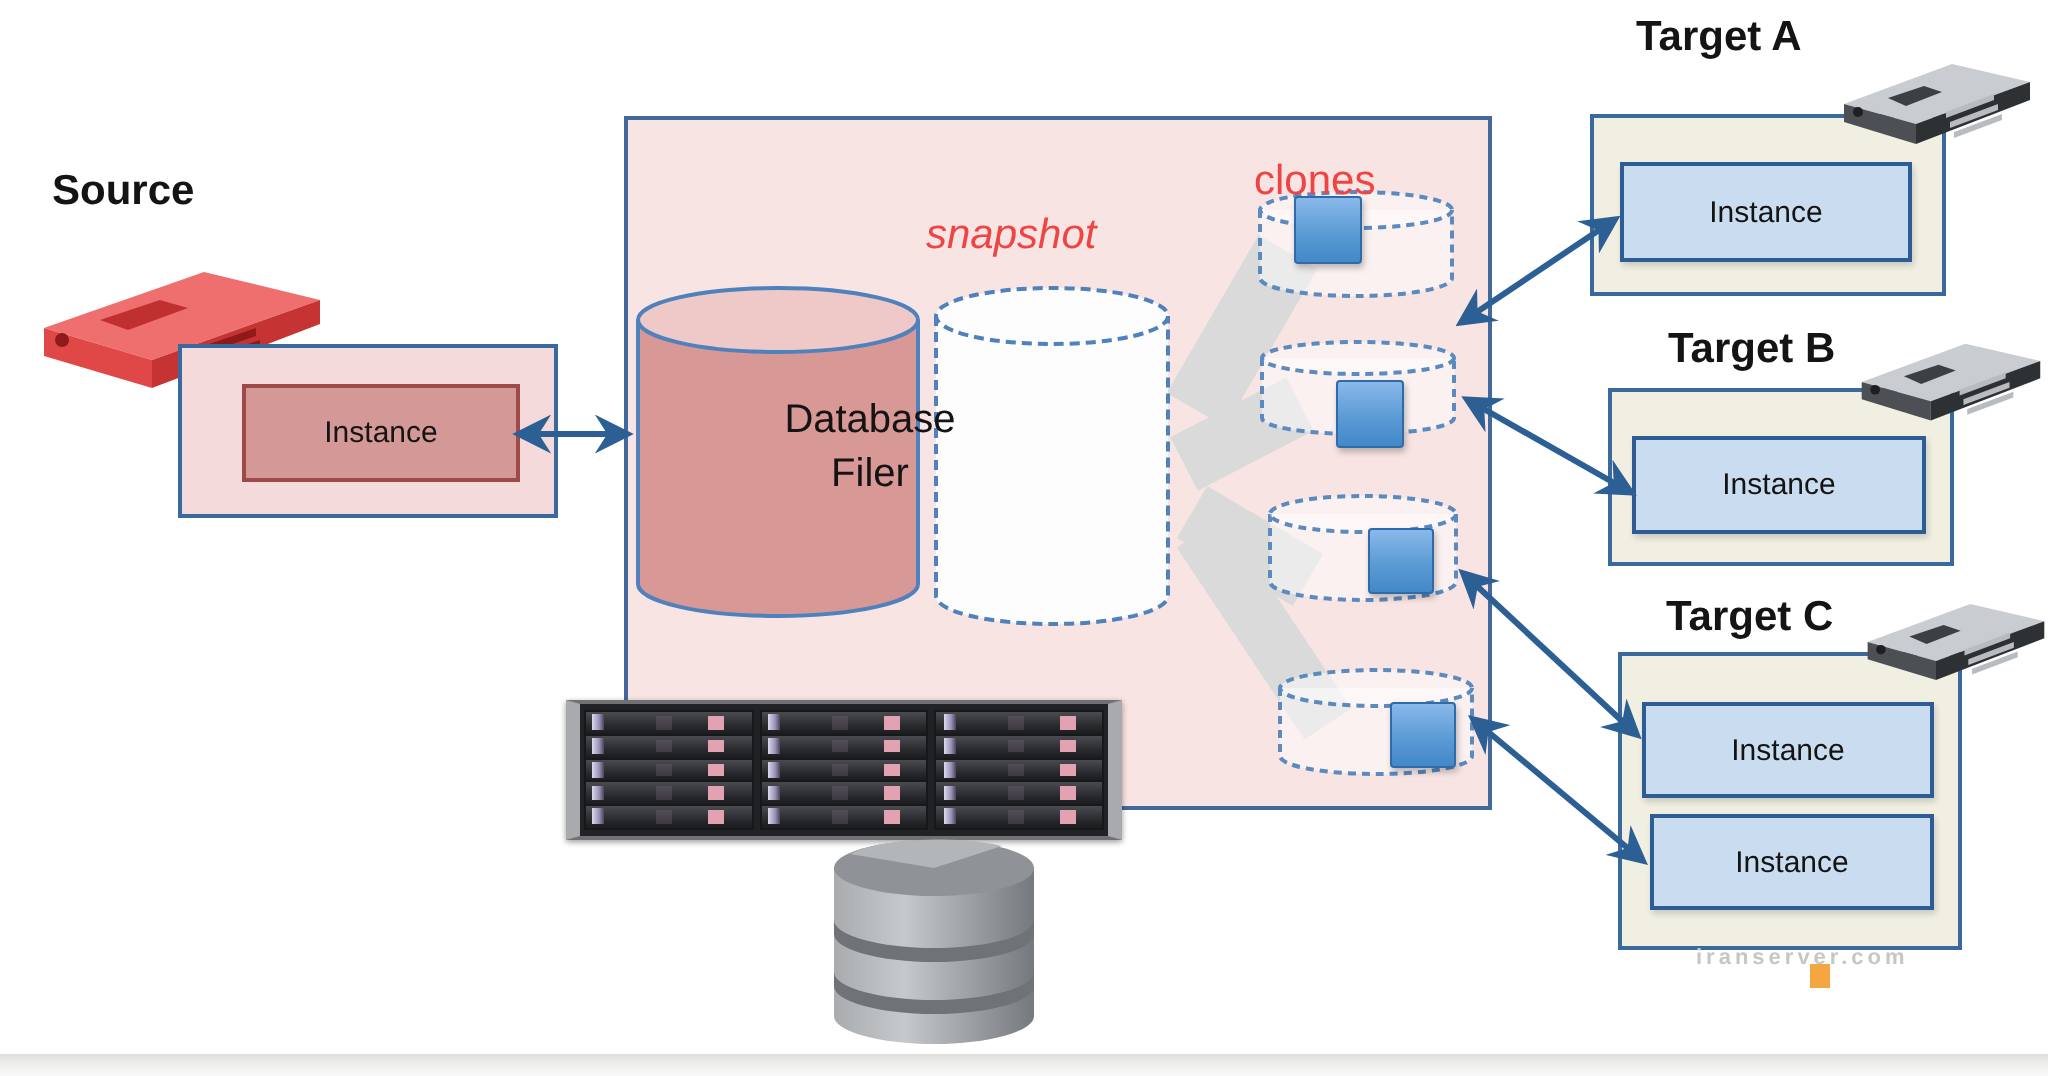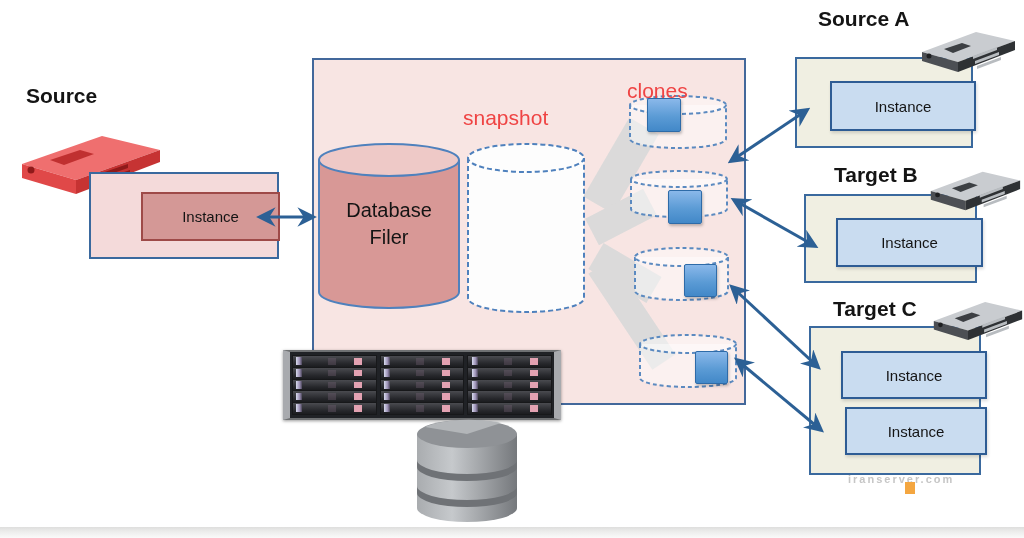--- a/index.html
+++ b/index.html
@@ -8,29 +8,29 @@
   .abs{position:absolute;}
   .layer{position:absolute;left:0;top:0;width:1024px;height:538px;pointer-events:none;}
 
   .biglabel{font-size:21px;font-weight:600;color:#141414;white-space:nowrap;}
   .midlabel{font-size:21px;font-weight:400;color:#ef4444;white-space:nowrap;}
 
   .filer-box{background:#f8e5e3;border:2.5px solid #43689b;z-index:1;}
   .source-box{background:#f4dada;border:2.5px solid #3a699e;z-index:3;}
   .target-box{background:#f0efe2;border:2.5px solid #3a699e;z-index:3;}
 
-  .instance{display:flex;align-items:center;justify-content:center;font-size:15px;color:#141414;z-index:4;margin-left:20px;}
+  .instance{display:flex;align-items:center;justify-content:center;font-size:15px;color:#141414;z-index:4;}
   .instance.red{background:#d49896;border:2px solid #9e4a48;}
   .instance.blue{background:#c9dcf0;border:2px solid #2e5c94;box-shadow:1px 2px 3px rgba(0,0,0,.15);}
 
   .clone-square{background:linear-gradient(180deg,#8ab8ea 0%,#5b9bd5 55%,#4288c8 100%);
                 border:1.5px solid #2e6ba8;border-radius:2px;box-shadow:1px 2px 3px rgba(0,0,0,.25);z-index:6;}
 
   .cyl-label{display:flex;flex-direction:column;align-items:center;z-index:6;
-             font-size:20px;line-height:27px;color:#141414;}
+             font-size:20px;line-height:27px;color:#141414;padding-left:46px;}
 
   
   .array{background:#202226;border:2px solid #6f7173;border-left:7px solid #a8aaae;border-right:7px solid #a8aaae;
          box-shadow:0 1px 3px rgba(0,0,0,.4);z-index:5;display:flex;gap:3px;padding:3px 2px;box-sizing:border-box;}
   .drive-col{flex:1;display:flex;flex-direction:column;gap:1px;background:#17181a;padding:1px;}
   .drive{flex:1;position:relative;background:linear-gradient(180deg,#4a4b50 0%,#26272b 70%,#1b1c1f 100%);}
   .drive::before{content:'';position:absolute;left:4%;top:12%;width:6px;height:72%;
                  background:linear-gradient(90deg,#d8dbee 0%,#9b90b4 60%,#4a4558 100%);}
   .drive::after{content:'';position:absolute;right:16%;top:18%;width:8px;height:62%;background:#e3a2b2;
                 box-shadow:-26px 0 0 rgba(120,100,120,.35);}
@@ -118,21 +118,21 @@
 
   <svg class="abs" style="left:316px;top:140px;z-index:5;" width="146" height="172" viewBox="0 0 146 172">
     <path d="M3,20 v132 a70,16 0 0 0 140,0 V20" fill="#d89896" stroke="#4f81bd" stroke-width="2"></path>
     <ellipse cx="73" cy="20" rx="70" ry="16" fill="#eec9c7" stroke="#4f81bd" stroke-width="2"></ellipse>
   </svg>
   <div class="abs cyl-label" style="left:318px;top:197px;width:142px;">
     <span>Database</span>
     <span>Filer</span>
   </div>
 
-  <div class="abs midlabel" style="left:463px;top:106px;z-index:6;">snapshot</div>
+  <div class="abs midlabel" style="left:463px;top:106px;z-index:6;font-style:italic;">snapshot</div>
   <svg class="abs" style="left:465px;top:140px;z-index:5;" width="122" height="176" viewBox="0 0 122 176">
     <path d="M3,18 v140 a58,14 0 0 0 116,0 V18" fill="#fdfdfd" stroke="#4f81bd" stroke-width="2" stroke-dasharray="5 3"></path>
     <ellipse cx="61" cy="18" rx="58" ry="14" fill="#fdfdfd" stroke="#4f81bd" stroke-width="2" stroke-dasharray="5 3"></ellipse>
   </svg>
 
   <div class="abs midlabel" style="left:627px;top:79px;z-index:6;">clones</div>
 
   <svg class="abs" style="left:628px;top:94px;z-index:5;" width="100" height="56" viewBox="0 0 100 56">
     <path d="M2,11 v34 a48,9 0 0 0 96,0 V11" fill="rgba(255,255,255,.45)" stroke="#5b8ac0" stroke-width="2" stroke-dasharray="4 3"></path>
     <ellipse cx="50" cy="11" rx="48" ry="9" fill="rgba(255,255,255,.45)" stroke="#5b8ac0" stroke-width="2" stroke-dasharray="4 3"></ellipse>
@@ -150,21 +150,21 @@
     <ellipse cx="48.5" cy="11" rx="46.5" ry="9" fill="rgba(255,255,255,.45)" stroke="#5b8ac0" stroke-width="2" stroke-dasharray="4 3"></ellipse>
   </svg>
   <div class="abs clone-square" style="left:684px;top:264px;width:31px;height:31px;"></div>
 
   <svg class="abs" style="left:638px;top:333px;z-index:5;" width="100" height="56" viewBox="0 0 100 56">
     <path d="M2,11 v34 a48,9 0 0 0 96,0 V11" fill="rgba(255,255,255,.45)" stroke="#5b8ac0" stroke-width="2" stroke-dasharray="4 3"></path>
     <ellipse cx="50" cy="11" rx="48" ry="9" fill="rgba(255,255,255,.45)" stroke="#5b8ac0" stroke-width="2" stroke-dasharray="4 3"></ellipse>
   </svg>
   <div class="abs clone-square" style="left:695px;top:351px;width:31px;height:31px;"></div>
 
-  <div class="abs biglabel" style="left:818px;top:7px;">Source A</div>
+  <div class="abs biglabel" style="left:818px;top:7px;">Target A</div>
   <div class="abs target-box" style="left:795px;top:57px;width:174px;height:87px;"></div>
   <div class="abs instance blue" style="left:810px;top:81px;width:142px;height:46px;">Instance</div>
   <svg class="abs" style="left:918px;top:28px;z-index:6;" width="100" height="50" viewBox="0 0 100 50">
     <polygon points="4,24 58,4 97,13 40,34" fill="#c9ccd0"></polygon>
     <polygon points="4,24 40,34 40,44 4,33" fill="#4c4f54"></polygon>
     <polygon points="40,34 97,13 97,22 40,44" fill="#2e3134"></polygon>
     <polygon points="26,21 44,15 53,18 35,25" fill="#3c3f43"></polygon>
     <g fill="#b8bcc0">
       <polygon points="55,28 79,19 79,22 55,31"></polygon>
       <polygon points="57,33 81,24 81,27 57,36"></polygon>

